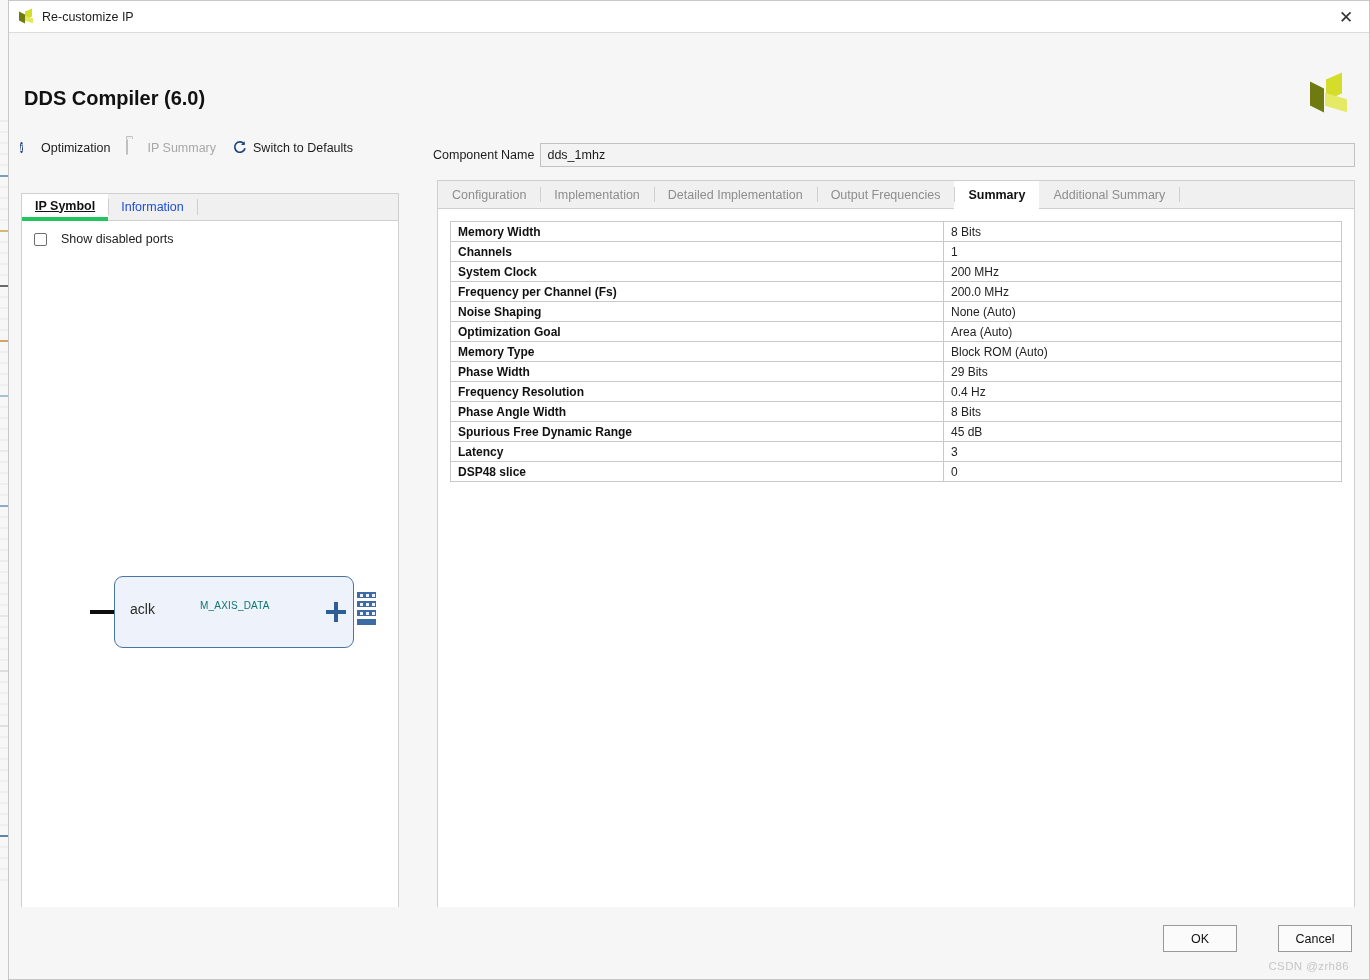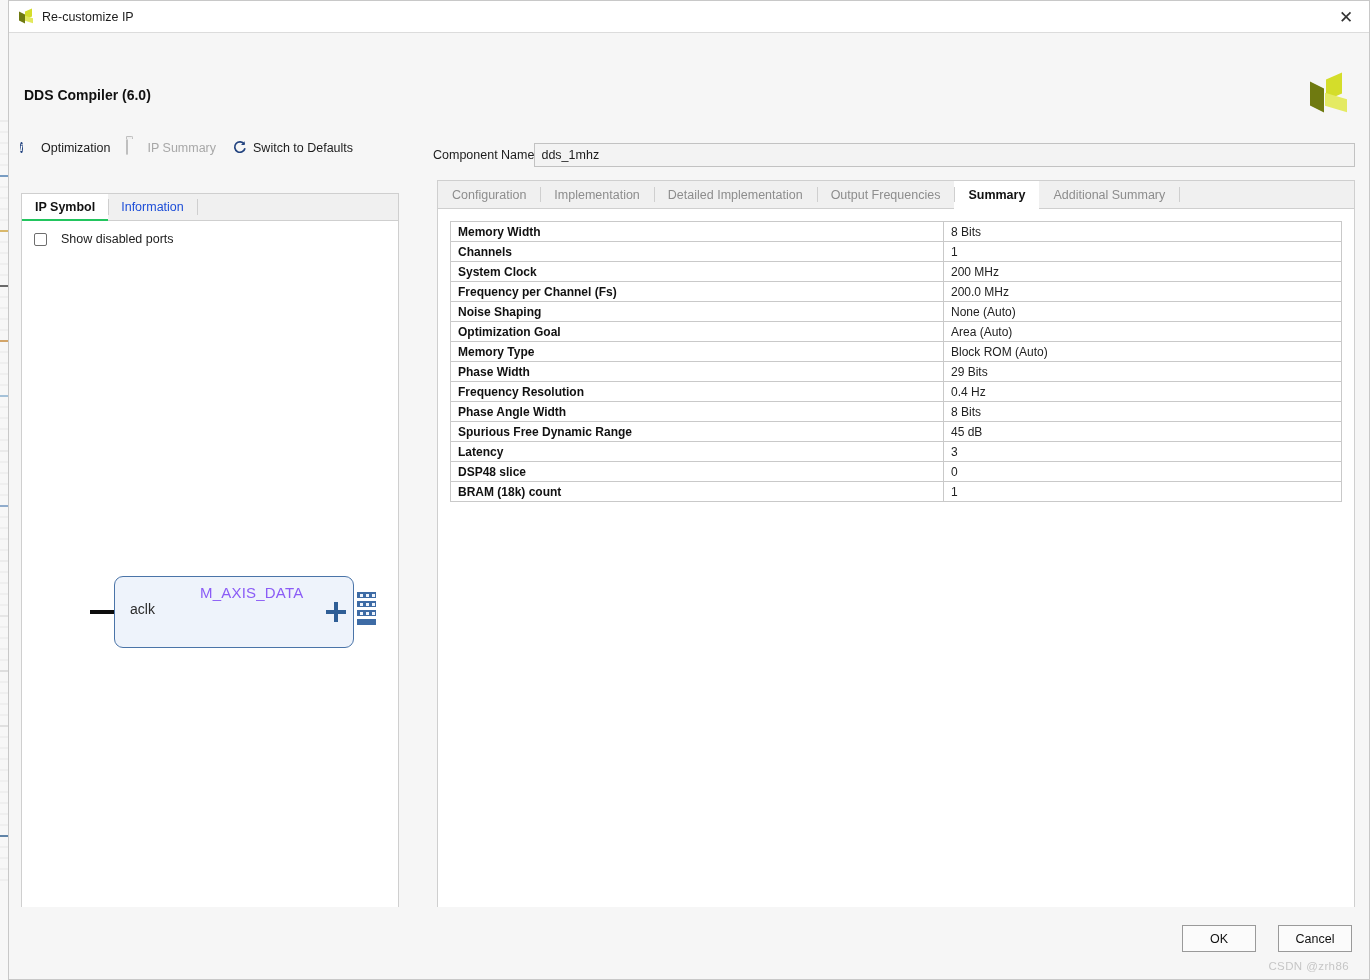--- a/index.html
+++ b/index.html
@@ -88,21 +88,21 @@
   .header {
     flex: 0 0 auto;
     background: #f6f6f6;
     position: relative;
     padding: 0;
     height: 103px;
   }
   .ip-title {
     position: absolute;
     left: 15px; top: 54px;
-    font-size: 14px;
+    font-size: 20px;
     font-weight: bold;
     color: #111;
   }
   .header-logo {
     position: absolute;
     right: 18px; top: 42px;
     width: 44px; height: 40px;
   }
   .toolbar {
     position: absolute;
@@ -189,22 +189,23 @@
     font-size: 12.5px;
     color: #1d4ed8;
     position: relative;
     cursor: pointer;
     box-sizing: border-box;
   }
   .lp-tab.active {
     background: #ffffff;
     color: #111;
     font-weight: bold;
-    border-bottom: 2px solid #22c55e;
+    border-bottom: 4px solid #22c55e;
     margin-bottom: -1px;
+    text-decoration: underline;
   }
   .lp-tab + .lp-tab::before {
     content: "";
     position: absolute;
     left: 0; top: 5px; bottom: 5px;
     width: 1px;
     background: #cfcfcf;
   }
   .lp-tab-spacer {
     flex: 1 1 auto;
@@ -263,23 +264,23 @@
     background: #0d0d0d;
   }
   .sym-aclk {
     position: absolute;
     left: 40px; top: 25px;
     font-size: 14px;
     color: #2b2b2b;
   }
   .sym-axis {
     position: absolute;
-    left: 110px; top: 8px;
-    font-size: 15px;
-    color: #8b5cf6;
+    left: 110px; top: 24px;
+    font-size: 10px;
+    color: #0f766e;
     letter-spacing: 0.2px;
   }
   .sym-plus {
     position: absolute;
     left: 236px; top: 26px;
     width: 20px; height: 20px;
   }
   .sym-plus::before, .sym-plus::after {
     content: "";
     position: absolute;
@@ -322,20 +323,21 @@
     position: absolute;
     left: 0; top: 6px;
     right: 0;
     height: 26px;
     display: flex;
     align-items: center;
   }
   .comp-label {
     font-size: 12.5px;
     color: #1c1c1c;
+    margin-right: 6px;
     white-space: nowrap;
   }
   .comp-input {
     flex: 1 1 auto;
     height: 24px;
     background: #f3f3f3;
     border: 1px solid #c2c2c2;
     box-sizing: border-box;
     display: flex;
     align-items: center;
@@ -435,21 +437,21 @@
     background: #fbfbfb;
     border: 1px solid #9a9a9a;
     box-sizing: border-box;
     font-size: 12.5px;
     color: #111;
     display: flex;
     align-items: center;
     justify-content: center;
     cursor: pointer;
   }
-  .btn-ok { right: 113px; }
+  .btn-ok { right: 132px; }
   .btn-cancel { right: 17px; }
   .watermark {
     position: absolute;
     right: 20px; top: 53px;
     font-size: 11.5px;
     color: #c6c6c6;
     letter-spacing: 0.4px;
   }
 </style>
 </head>
@@ -699,24 +701,20 @@
                   <td class="v">45 dB</td>
                 </tr>
                 <tr>
                   <td class="k">Latency</td>
                   <td class="v">3</td>
                 </tr>
                 <tr>
                   <td class="k">DSP48 slice</td>
                   <td class="v">0</td>
                 </tr>
-                <tr>
-                  <td class="k">BRAM (18k) count</td>
-                  <td class="v">1</td>
-                </tr>
               </tbody>
           </table>
         </div>
       </div>
     </div>
   </div>
 
   <div class="footer">
     <div class="btn btn-ok">OK</div>
     <div class="btn btn-cancel">Cancel</div>

